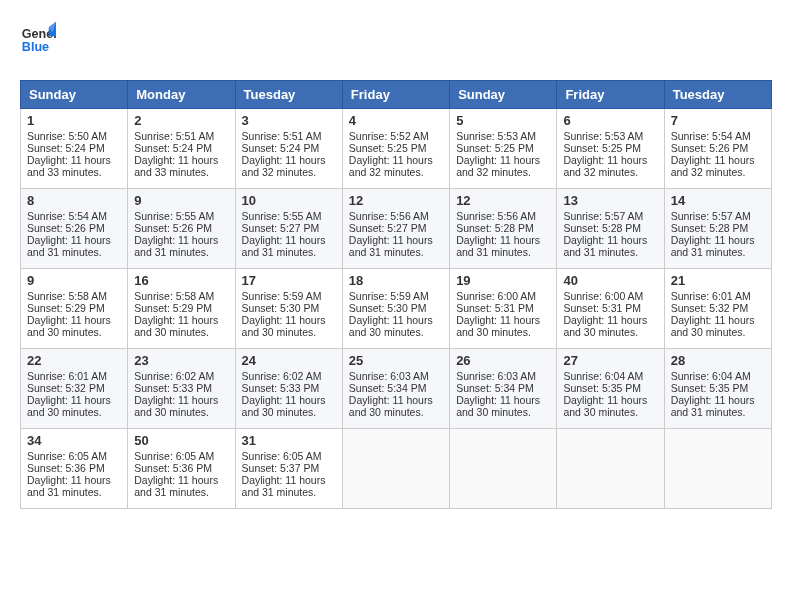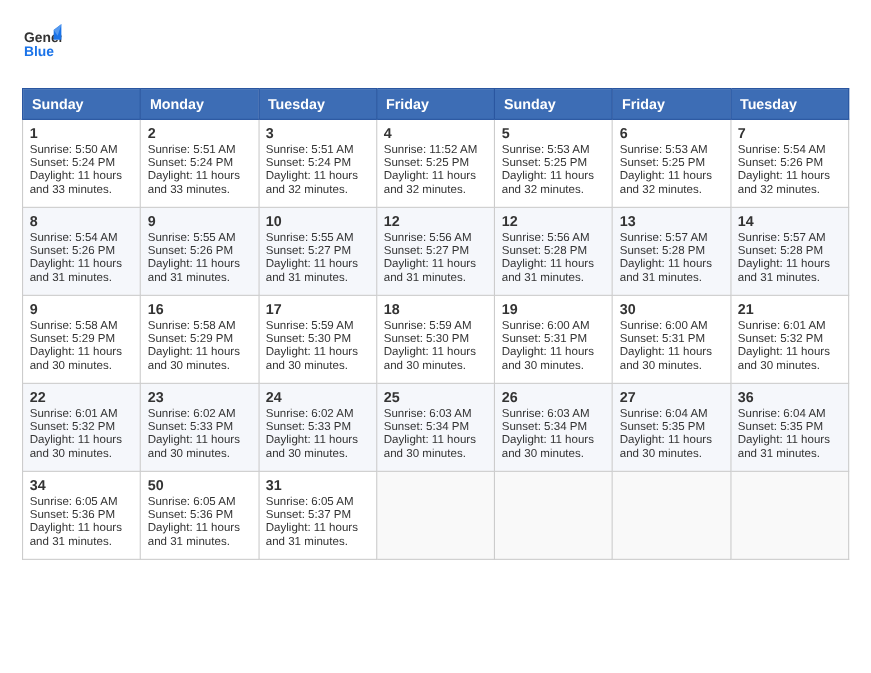--- a/index.html
+++ b/index.html
@@ -123,21 +123,21 @@
       </td>
         <td>
         <span class="day-number">3</span>
         <span>Sunrise: 5:51 AM</span><br>
         <span>Sunset: 5:24 PM</span><br>
         <span>Daylight: 11 hours</span><br>
         <span>and 32 minutes.</span>
       </td>
         <td>
         <span class="day-number">4</span>
-        <span>Sunrise: 11:52 AM</span><br>
+        <span>Sunrise: 5:52 AM</span><br>
         <span>Sunset: 5:25 PM</span><br>
         <span>Daylight: 11 hours</span><br>
         <span>and 32 minutes.</span>
       </td>
         <td>
         <span class="day-number">5</span>
         <span>Sunrise: 5:53 AM</span><br>
         <span>Sunset: 5:25 PM</span><br>
         <span>Daylight: 11 hours</span><br>
         <span>and 32 minutes.</span>
@@ -238,21 +238,21 @@
         <span>and 30 minutes.</span>
       </td>
         <td>
         <span class="day-number">19</span>
         <span>Sunrise: 6:00 AM</span><br>
         <span>Sunset: 5:31 PM</span><br>
         <span>Daylight: 11 hours</span><br>
         <span>and 30 minutes.</span>
       </td>
         <td>
-        <span class="day-number">30</span>
+        <span class="day-number">40</span>
         <span>Sunrise: 6:00 AM</span><br>
         <span>Sunset: 5:31 PM</span><br>
         <span>Daylight: 11 hours</span><br>
         <span>and 30 minutes.</span>
       </td>
         <td>
         <span class="day-number">21</span>
         <span>Sunrise: 6:01 AM</span><br>
         <span>Sunset: 5:32 PM</span><br>
         <span>Daylight: 11 hours</span><br>
@@ -296,21 +296,21 @@
         <span>and 30 minutes.</span>
       </td>
         <td>
         <span class="day-number">27</span>
         <span>Sunrise: 6:04 AM</span><br>
         <span>Sunset: 5:35 PM</span><br>
         <span>Daylight: 11 hours</span><br>
         <span>and 30 minutes.</span>
       </td>
         <td>
-        <span class="day-number">36</span>
+        <span class="day-number">28</span>
         <span>Sunrise: 6:04 AM</span><br>
         <span>Sunset: 5:35 PM</span><br>
         <span>Daylight: 11 hours</span><br>
         <span>and 31 minutes.</span>
       </td>
       </tr>
       <tr>
         <td>
         <span class="day-number">34</span>
         <span>Sunrise: 6:05 AM</span><br>

